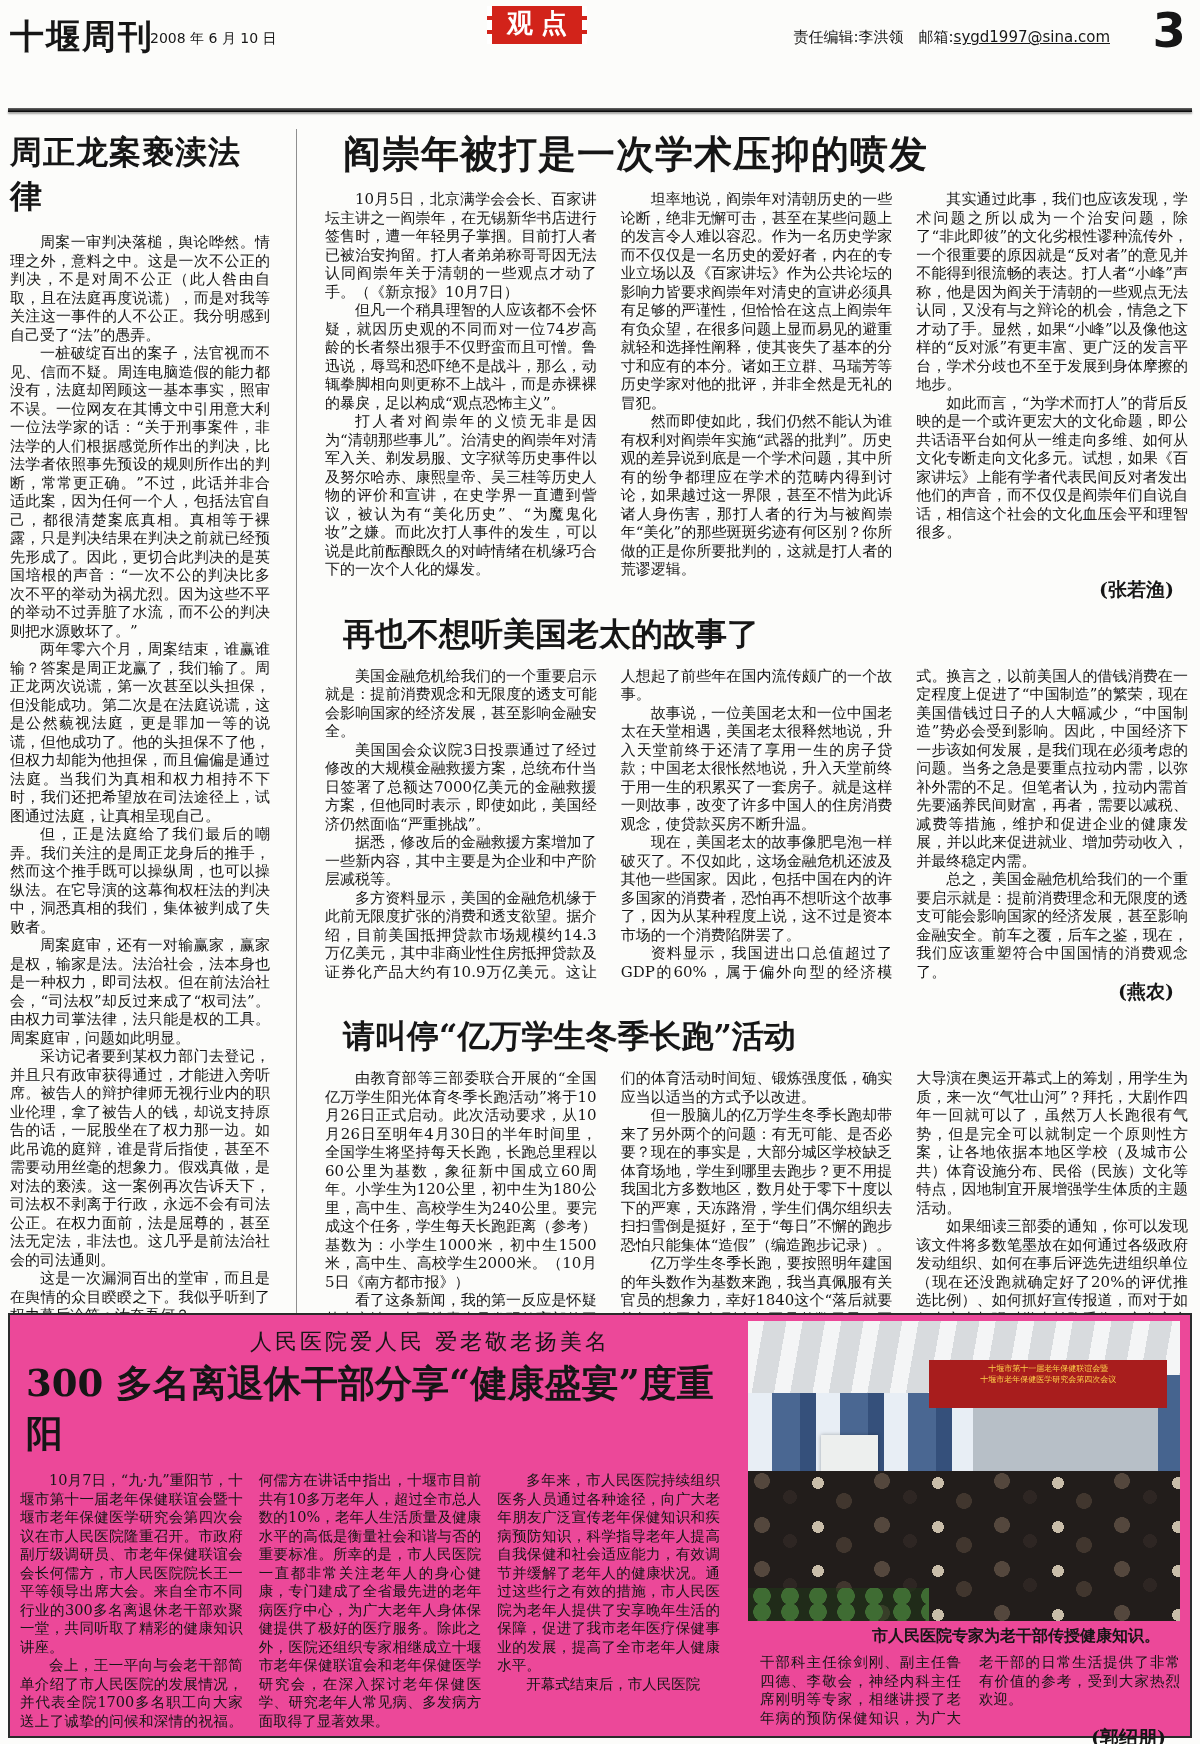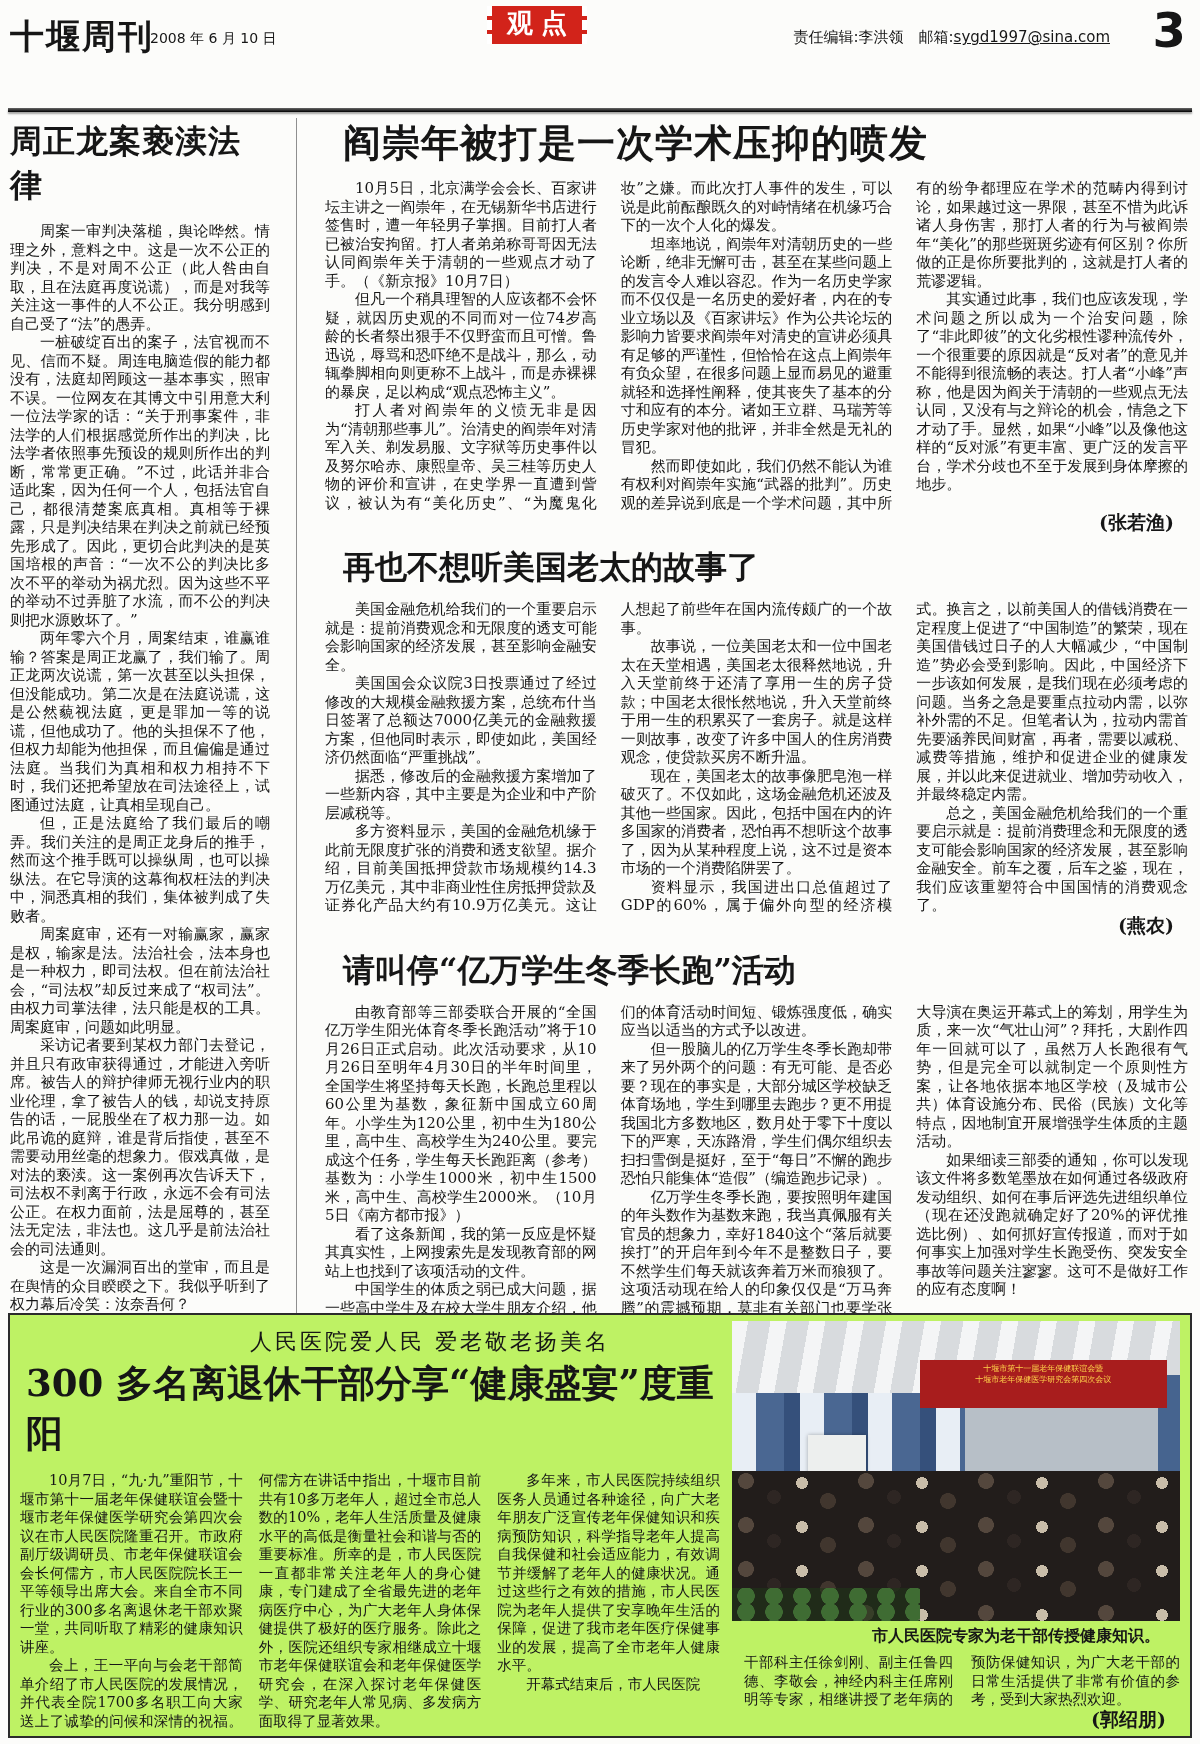--- a/index.html
+++ b/index.html
@@ -17,40 +17,40 @@
     background:#d2231a; color:#fff; font-size:26px; font-weight:bold; letter-spacing:8px;
     text-align:center; line-height:34px; padding-left:8px;
     border-left:5px dashed #fff; border-right:5px dashed #fff;
   }
   .editor-info { position:absolute; right:90px; top:28px; font-size:15px; font-family:"DejaVu Sans",sans-serif; }
   .editor-info .email { text-decoration:underline; }
   .page-num { position:absolute; right:14px; top:2px; font-size:48px; font-weight:bold; font-family:"DejaVu Sans",sans-serif; }
   .header-rule { position:relative; margin:50px 8px 0 8px; height:4px; background:linear-gradient(#666,#000); box-shadow:0 2px 2px rgba(0,0,0,.35); }
 
   
-  .content { display:flex; padding:6px 12px 0 10px; height:1238px; overflow:hidden;gap:16px; }
+  .content { display:flex; padding:17px 12px 0 10px; height:1238px; overflow:hidden;gap:16px; }
   .left-col { width:260px; flex:none; padding-right:10px; }
   .left-col h1 { margin:2px 0 14px 0; font-size:32px; letter-spacing:1px; font-weight:bold; }
   .vdiv { flex:none; width:0; border-left:1px solid #8f8f8f; margin:0 12px 0 0; }
   .main { flex:1; min-width:0; }
 
   .body p, .para { margin:0; font-size:15px; line-height:18.5px; text-align:justify; text-indent:2em; }
   .author { margin:0; font-size:19px; line-height:20px; text-align:right; font-weight:bold; text-indent:0; padding-right:14px; }
 
   article.op h2 { margin:4px 0 10px 18px; font-weight:bold; }
   #a1 h2 { font-size:38px; letter-spacing:1px; margin-top:0; }
   #a2 h2 { font-size:32px; margin-top:14px; }
   #a3 h2 { font-size:32px; margin-top:14px; }
   .cols3 { column-count:3; column-gap:24px; }
 
   
   .bottom {
     position:absolute; left:8px; right:8px; top:1313px; bottom:6px;
-    border:2px solid #2b2b2b; background:#bef264;
-    padding:6px 10px; box-sizing:border-box; display:flex; gap:12px;
+    border:2px solid #2b2b2b; background:#ec4899;
+    padding:6px 10px; box-sizing:border-box; display:flex; gap:28px;
   }
   .bottom-left { width:700px; flex:none; display:flex; flex-direction:column; }
   .kicker { text-align:center; font-size:22px; letter-spacing:3px; margin:6px 0 2px 120px; }
   .btitle { font-size:37px; font-weight:bold; margin:0 0 12px 6px; letter-spacing:0; }
   .bottom-left .cols3 { column-gap:16px; flex:1; }
   .bottom-left .para, .bottom-right .para { font-size:14.5px; line-height:18.5px; }
   .bottom-right { flex:1; min-width:0; display:flex; flex-direction:column; }
 
   
   .photo { position:relative; height:300px; background:#cfd3d6; overflow:hidden; flex:none; }
@@ -117,20 +117,21 @@
 
       <article class="op" id="a1">
         <h2>阎崇年被打是一次学术压抑的喷发</h2>
         <div class="cols3 body">
             <p class="para">10月5日，北京满学会会长、百家讲坛主讲之一阎崇年，在无锡新华书店进行签售时，遭一年轻男子掌掴。目前打人者已被治安拘留。打人者弟弟称哥哥因无法认同阎崇年关于清朝的一些观点才动了手。（《新京报》10月7日）</p>
             <p class="para">但凡一个稍具理智的人应该都不会怀疑，就因历史观的不同而对一位74岁高龄的长者祭出狠手不仅野蛮而且可憎。鲁迅说，辱骂和恐吓绝不是战斗，那么，动辄拳脚相向则更称不上战斗，而是赤裸裸的暴戾，足以构成“观点恐怖主义”。</p>
             <p class="para">打人者对阎崇年的义愤无非是因为“清朝那些事儿”。治清史的阎崇年对清军入关、剃发易服、文字狱等历史事件以及努尔哈赤、康熙皇帝、吴三桂等历史人物的评价和宣讲，在史学界一直遭到訾议，被认为有“美化历史”、“为魔鬼化妆”之嫌。而此次打人事件的发生，可以说是此前酝酿既久的对峙情绪在机缘巧合下的一次个人化的爆发。</p>
             <p class="para">坦率地说，阎崇年对清朝历史的一些论断，绝非无懈可击，甚至在某些问题上的发言令人难以容忍。作为一名历史学家而不仅仅是一名历史的爱好者，内在的专业立场以及《百家讲坛》作为公共论坛的影响力皆要求阎崇年对清史的宣讲必须具有足够的严谨性，但恰恰在这点上阎崇年有负众望，在很多问题上显而易见的避重就轻和选择性阐释，使其丧失了基本的分寸和应有的本分。诸如王立群、马瑞芳等历史学家对他的批评，并非全然是无礼的冒犯。</p>
             <p class="para">然而即使如此，我们仍然不能认为谁有权利对阎崇年实施“武器的批判”。历史观的差异说到底是一个学术问题，其中所有的纷争都理应在学术的范畴内得到讨论，如果越过这一界限，甚至不惜为此诉诸人身伤害，那打人者的行为与被阎崇年“美化”的那些斑斑劣迹有何区别？你所做的正是你所要批判的，这就是打人者的荒谬逻辑。</p>
             <p class="para">其实通过此事，我们也应该发现，学术问题之所以成为一个治安问题，除了“非此即彼”的文化劣根性谬种流传外，一个很重要的原因就是“反对者”的意见并不能得到很流畅的表达。打人者“小峰”声称，他是因为阎关于清朝的一些观点无法认同，又没有与之辩论的机会，情急之下才动了手。显然，如果“小峰”以及像他这样的“反对派”有更丰富、更广泛的发言平台，学术分歧也不至于发展到身体摩擦的地步。</p>
+            <p class="para">如此而言，“为学术而打人”的背后反映的是一个或许更宏大的文化命题，即公共话语平台如何从一维走向多维、如何从文化专断走向文化多元。试想，如果《百家讲坛》上能有学者代表民间反对者发出他们的声音，而不仅仅是阎崇年们自说自话，相信这个社会的文化血压会平和理智很多。</p>
           </div>
         <p class="author">(张若渔)</p>
       </article>
 
       <article class="op" id="a2">
         <h2>再也不想听美国老太的故事了</h2>
         <div class="cols3 body">
             <p class="para">美国金融危机给我们的一个重要启示就是：提前消费观念和无限度的透支可能会影响国家的经济发展，甚至影响金融安全。</p>
             <p class="para">美国国会众议院3日投票通过了经过修改的大规模金融救援方案，总统布什当日签署了总额达7000亿美元的金融救援方案，但他同时表示，即使如此，美国经济仍然面临“严重挑战”。</p>
             <p class="para">据悉，修改后的金融救援方案增加了一些新内容，其中主要是为企业和中产阶层减税等。</p>

